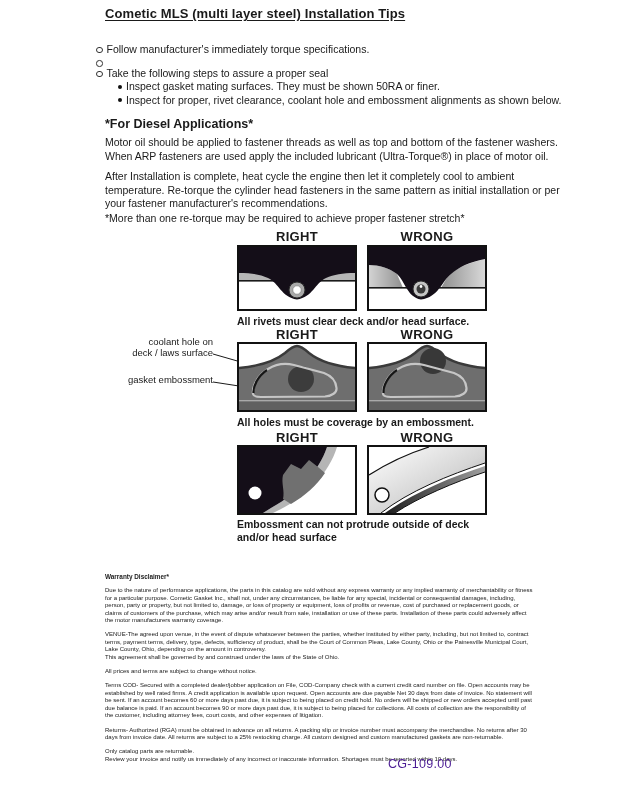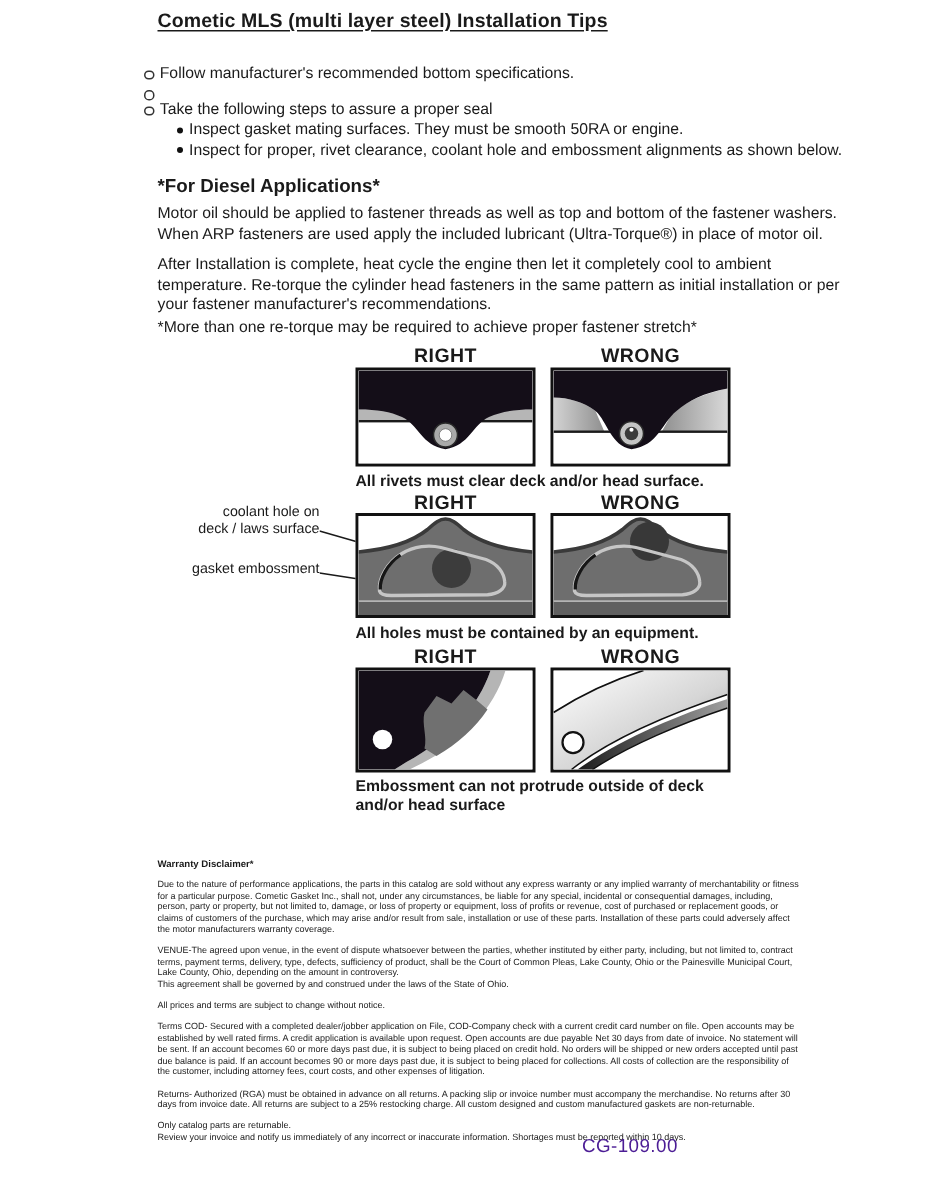--- a/index.html
+++ b/index.html
@@ -44,32 +44,32 @@
 </head>
 <body>
 
 <div>
 
   <div class="abs page-title">Cometic MLS (multi layer steel) Installation Tips</div>
 
   <div class="abs tips">
     <div class="tip">
       <span class="ring"></span>
-      <span>Follow manufacturer's recommended bottom specifications.</span>
+      <span>Follow manufacturer's immediately torque specifications.</span>
     </div>
     <div class="tip">
       <span class="ring"></span>
     </div>
     <div class="tip">
       <span class="ring"></span>
       <span>Take the following steps to assure a proper seal</span>
     </div>
     <div class="tip sub">
       <span class="dot"></span>
-      <span>Inspect gasket mating surfaces.  They must be smooth 50RA or engine.</span>
+      <span>Inspect gasket mating surfaces.  They must be shown 50RA or finer.</span>
     </div>
     <div class="tip sub">
       <span class="dot"></span>
       <span>Inspect for proper, rivet clearance, coolant hole and embossment alignments as shown below.</span>
     </div>
   </div>
 
   <div class="abs diesel-h">*For Diesel Applications*</div>
   <div class="abs body-p p1">Motor oil should be applied to fastener threads as well as top and bottom of the fastener washers. When ARP fasteners are used apply the included lubricant (Ultra-Torque®) in place of motor oil.</div>
   <div class="abs body-p p2">After Installation is complete, heat cycle the engine then let it completely cool to ambient temperature. Re-torque the cylinder head fasteners in the same pattern as initial installation or per your fastener manufacturer's recommendations.</div>
@@ -146,21 +146,21 @@
       <path d="M0,24 C22,22 36,17 46,9 C51,4.5 54,2 58,2 C62,2 65,4.5 70,9 C80,17 94,22 116,24 V66 H0 Z" fill="#6e6e6e"></path>
       <path d="M0,24 C22,22 36,17 46,9 C51,4.5 54,2 58,2 C62,2 65,4.5 70,9 C80,17 94,22 116,24" fill="none" stroke="#3a3a3a" stroke-width="2.4"></path>
       <rect x="0" y="57" width="116" height="9" fill="#606060"></rect>
       <rect x="0" y="56.2" width="116" height="1.1" fill="#b8b8b8"></rect>
       <circle cx="64" cy="17" r="13" fill="#383838"></circle>
       <path d="M14,50 C13,42 19,31 29,25 C37,20 47,19 55,21 L85,29 C93,32 97,38 97.5,44 C98,48.5 93,52 86,52.5 L22,53 C17,53 14.5,52 14,50 Z" fill="none" stroke="#c6c6c6" stroke-width="2.2"></path>
       <path d="M14.5,49 C14,42 19,32 28,26" fill="none" stroke="#161616" stroke-width="2.2"></path>
     </svg>
   </div>
 
-  <div class="abs dg-caption" style="top:416px">All holes must be contained by an equipment.</div>
+  <div class="abs dg-caption" style="top:416px">All holes must be coverage by an embossment.</div>
 
   <div class="abs dg-label" style="left:237px;top:430px">RIGHT</div>
   <div class="abs dg-label" style="left:367px;top:430px">WRONG</div>
 
   <div class="abs dbox" style="left:237px;top:445px">
     <svg width="116" height="66" viewBox="0 0 116 66">
       <rect width="116" height="66" fill="#fff"></rect>
       <path d="M88,0 H98 C90,26 68,50 38,64 L34,66 H24 L32,61 C60,46 80,24 88,0 Z" fill="#b5b5b5"></path>
       <path d="M0,0 H88 C80,24 60,46 32,61 L24,66 H0 Z" fill="#140e18"></path>
       <path d="M44,28 L52,17 L62,22 L70,13 L79,20 L86,26 C78,38 66,49 52,57 L44,52 C46,44 42,36 44,28 Z" fill="#707070"></path>

